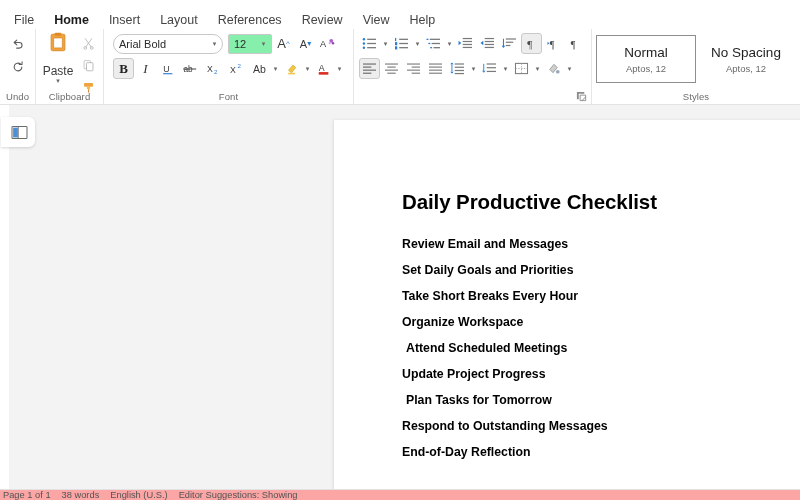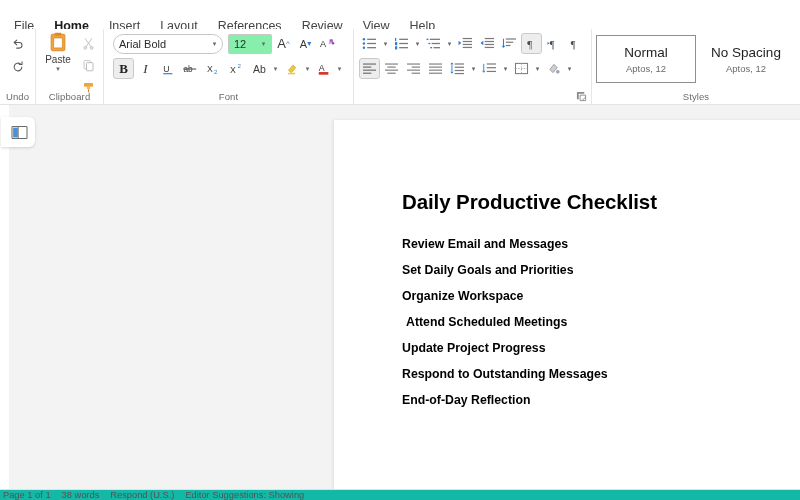--- a/index.html
+++ b/index.html
@@ -7,21 +7,21 @@
     width: 800px; height: 500px;
     overflow: hidden;
     background: #ffffff;
     font-family: "Liberation Sans", sans-serif;
     -webkit-font-smoothing: antialiased;
   }
   .app { position: relative; width: 800px; height: 500px; background: #ffffff; }
 
   
   .tabstrip {
-    position: absolute; top: 12px; left: 0; width: 800px; height: 29px;
+    position: absolute; top: 6px; left: 0; width: 800px; height: 29px;
     background: #ffffff;
     display: flex; align-items: center;
     padding-left: 4px;
   }
   .tab {
     position: relative;
     font-size: 12.5px; color: #444444;
     padding: 5px 10px 6px 10px;
     white-space: nowrap;
     cursor: default;
@@ -71,21 +71,21 @@
   .caret { font-size: 7px; color: #6a6a6a; padding: 0 1px; width: 9px;
            display:inline-flex; align-items:center; justify-content:center; }
 
   
   .undo-group { width: 36px; }
   .undo-group .btn { font-size: 14px; color: #5a5a5a; }
 
   
   .clip-group { width: 68px; flex-direction: row; align-items: flex-start; gap: 2px; padding-top: 2px; }
   .paste-cell { display: flex; flex-direction: column; align-items: center; width: 42px; }
-  .paste-label { font-size: 10px; color: #3c3c3c; margin-top: 1px; line-height: 11px; }
+  .paste-label { font-size: 12px; color: #3c3c3c; margin-top: 13px; line-height: 11px; }
   .paste-caret { font-size: 7px; color: #6a6a6a; line-height: 8px; }
   .clip-side { display: flex; flex-direction: column; gap: 1px; padding-top: 2px; }
 
   
   .font-group { width: 250px; }
   .fontname {
     width: 110px; height: 20px;
     border: 1px solid #c8c8c8; border-radius: 10px; background: #fff;
     display: flex; align-items: center; justify-content: space-between;
     padding: 0 3px 0 5px; font-size: 11px; color: #2b2b2b;
@@ -151,21 +151,21 @@
   .doc p {
     font-family: "Liberation Sans", sans-serif;
     font-size: 12.3px; font-weight: bold; color: #000;
     line-height: 26px;
   }
   .doc p.indent { padding-left: 4px; }
 
   
   .statusbar {
     position: absolute; left: 0; bottom: 0; width: 800px; height: 11px;
-    background: #14b8a6;
+    background: #fca5a5;
     border-top: 1px solid #e1e1e1;
     display: flex; align-items: center;
     padding-left: 3px; gap: 11px;
     overflow: hidden;
   }
   .status-item { font-size: 9.3px; color: #535353; white-space: nowrap; line-height: 10px; }
 </style>
 </head>
 <body>
 
@@ -504,30 +504,32 @@
         <rect x="2.2" y="2.8" width="5" height="10.5" fill="#4a90d9"></rect>
         <line x1="7.6" y1="1.5" x2="7.6" y2="14.5" stroke="#6b6b6b" stroke-width="1"></line>
       </svg>
     </div>
 
     <div class="page">
       <div class="doc">
         <h1>Daily Productive Checklist</h1>
         <p>Review Email and Messages</p>
         <p>Set Daily Goals and Priorities</p>
+        <p>Take Short Breaks Every Hour</p>
         <p>Organize Workspace</p>
         <p class="indent">Attend Scheduled Meetings</p>
         <p>Update Project Progress</p>
+        <p class="indent">Plan Tasks for Tomorrow</p>
         <p>Respond to Outstanding Messages</p>
         <p>End-of-Day Reflection</p>
       </div>
     </div>
 
   </div>
 
   <div class="statusbar">
     <span class="status-item">Page 1 of 1</span>
     <span class="status-item">38 words</span>
-    <span class="status-item">Respond (U.S.)</span>
+    <span class="status-item">English (U.S.)</span>
     <span class="status-item">Editor Suggestions: Showing</span>
   </div>
 
 </div>
 
 </body></html>

